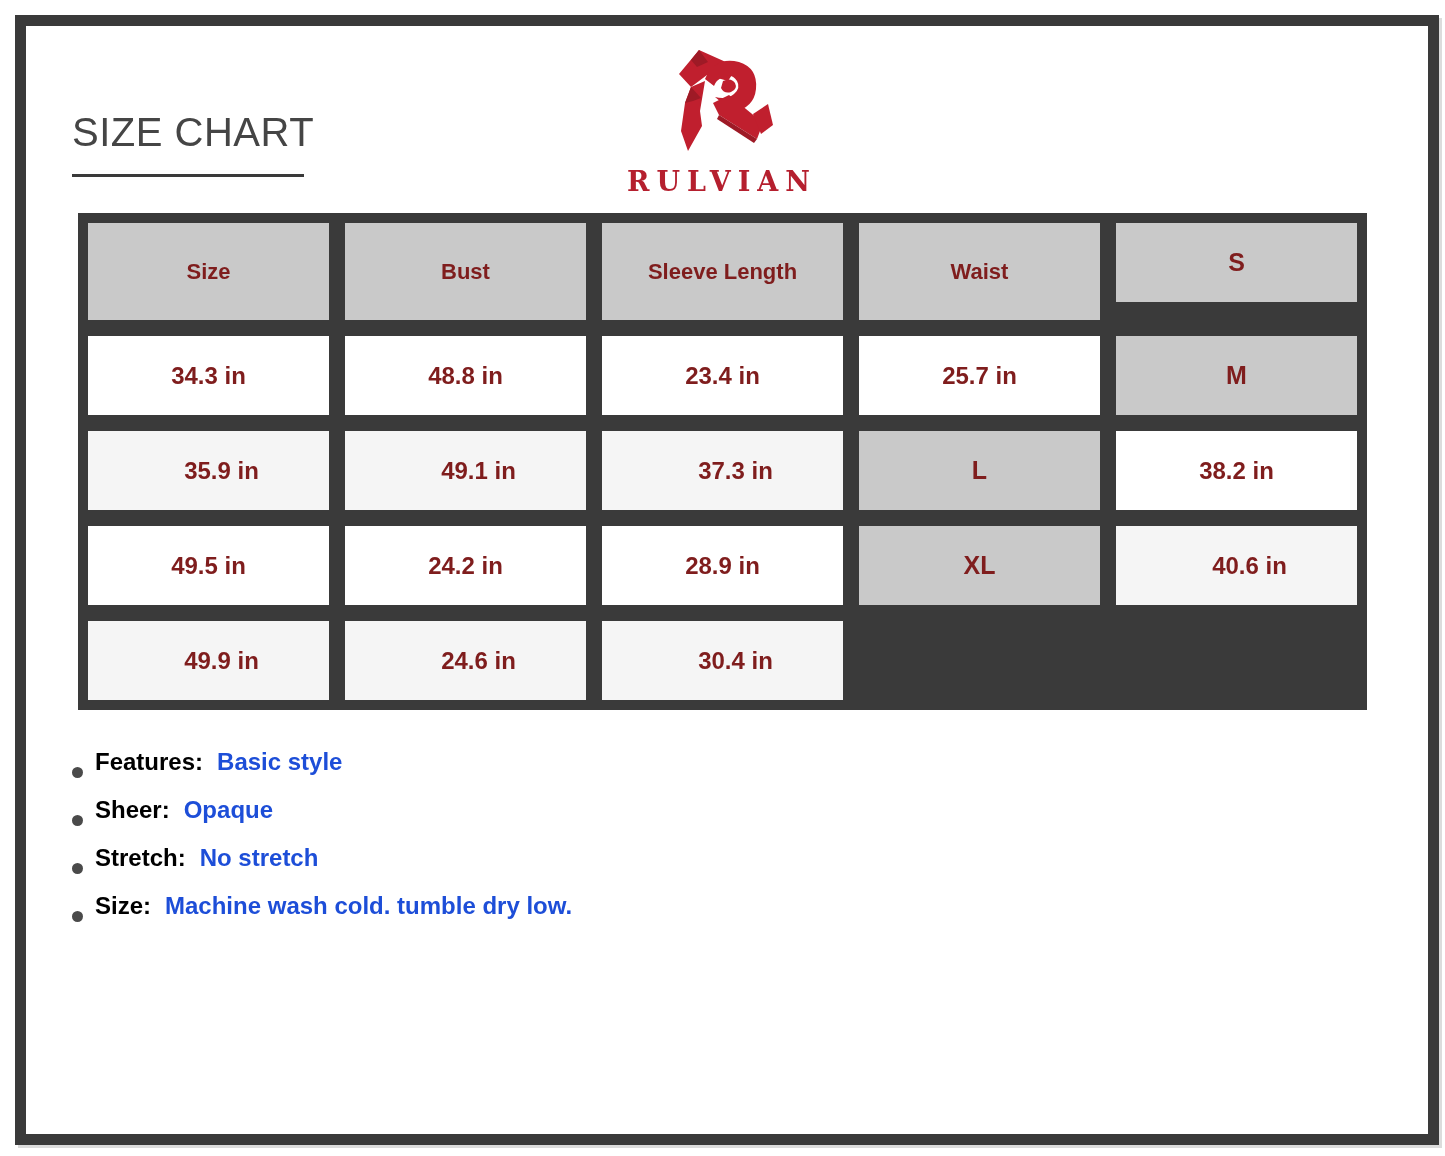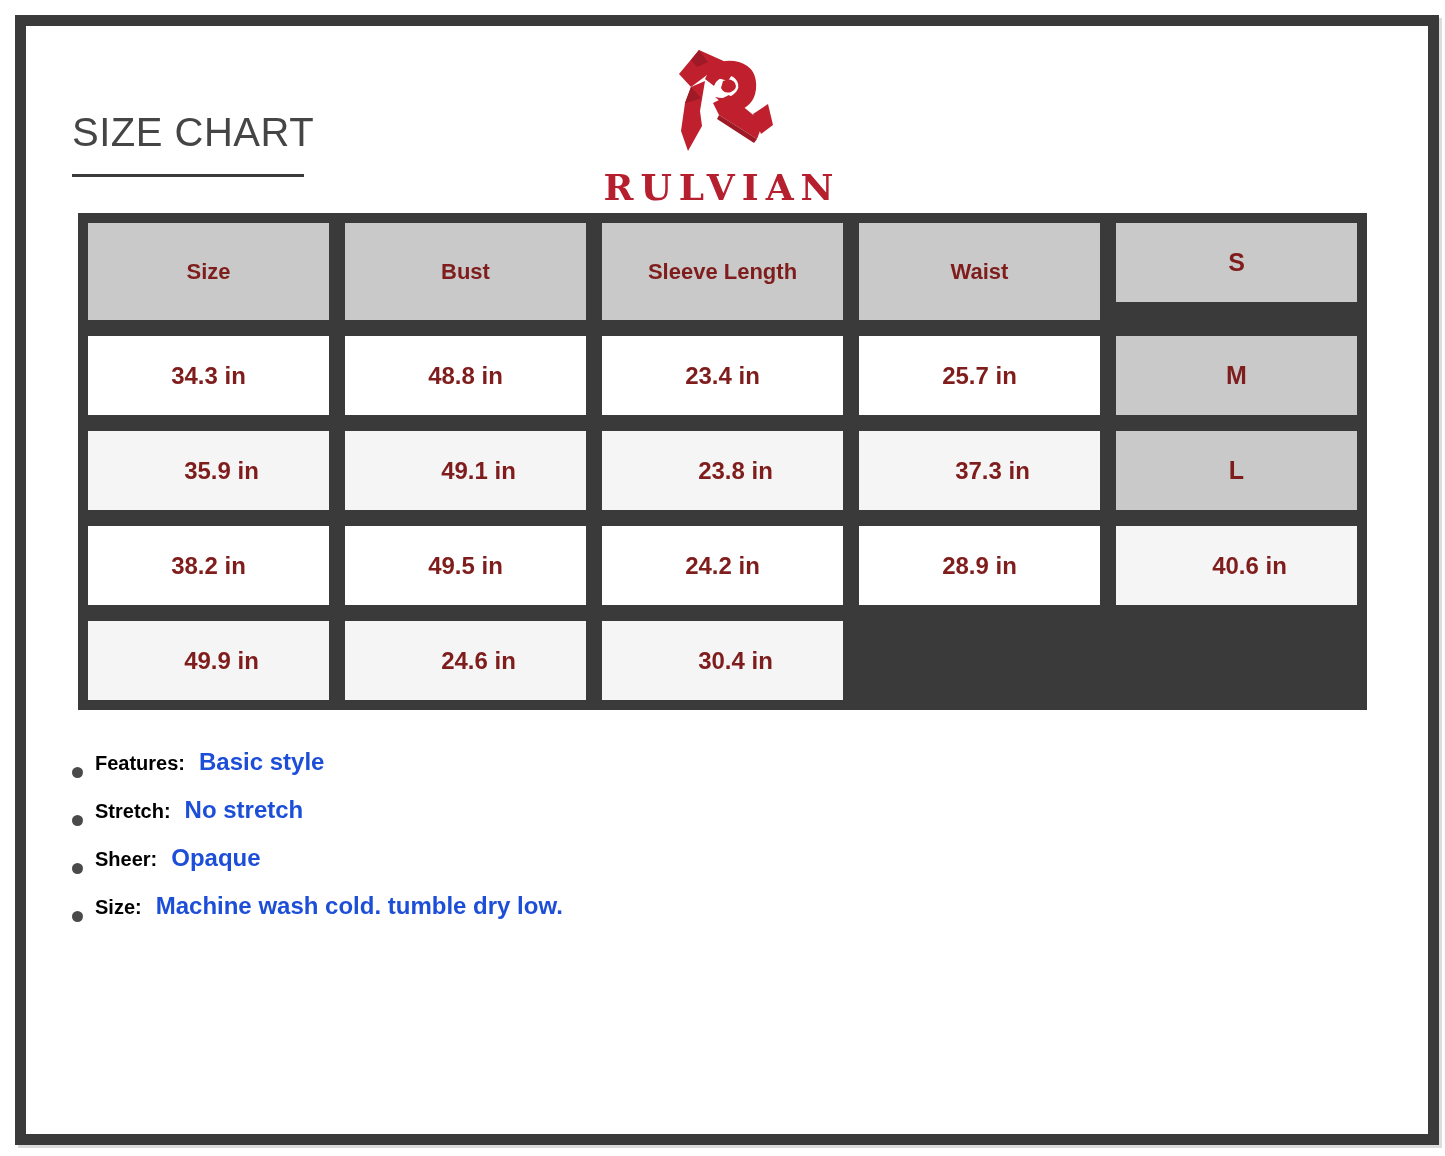--- a/index.html
+++ b/index.html
@@ -37,21 +37,21 @@
     position: absolute;
     left: 572px; top: 48px;
     width: 300px;
     text-align: center;
   }
   .brand-mark { display: block; margin: 0 auto; }
   .brand-name {
     margin-top: 6px;
     font-family: "DejaVu Serif", "Liberation Serif", serif;
     font-weight: 700;
-    font-size: 36px;
+    font-size: 27px;
     letter-spacing: 7px;
     color: #b51f2e;
   }
   .size-table {
     position: absolute;
     left: 78px; top: 213px;
     width: 1269px;
     background: #3a3a3a;
     padding: 10px;
     display: grid;
@@ -82,21 +82,21 @@
   }
   .bullet-dot {
     width: 11px; height: 11px;
     border-radius: 50%;
     background: #4a4a4a;
     align-self: center;
     margin-right: 12px;
     flex: 0 0 auto;
   }
   .detail-label {
-    font-size: 20px;
+    font-size: 24px;
     font-weight: 700;
     color: #000000;
     margin-right: 14px;
     white-space: nowrap;
   }
   .detail-value {
     font-size: 24px;
     font-weight: 700;
     color: #1d4ed8;
     white-space: nowrap;
@@ -152,50 +152,50 @@
 
     <div class="cell scell">S</div>
     <div class="cell dcell">34.3 in</div>
     <div class="cell dcell">48.8 in</div>
     <div class="cell dcell">23.4 in</div>
     <div class="cell dcell">25.7 in</div>
 
     <div class="cell scell">M</div>
     <div class="cell dcell alt">35.9 in</div>
     <div class="cell dcell alt">49.1 in</div>
-    <div class="cell dcell alt">23.8 in</div>
     <div class="cell dcell alt">37.3 in</div>
 
     <div class="cell scell">L</div>
     <div class="cell dcell">38.2 in</div>
     <div class="cell dcell">49.5 in</div>
     <div class="cell dcell">24.2 in</div>
     <div class="cell dcell">28.9 in</div>
 
+    <div class="cell scell">XL</div>
     <div class="cell dcell alt">40.6 in</div>
     <div class="cell dcell alt">49.9 in</div>
     <div class="cell dcell alt">24.6 in</div>
     <div class="cell dcell alt">30.4 in</div>
   </div>
 
   <ul class="details">
     <li class="detail-row">
       <span class="bullet-dot"></span>
       <span class="detail-label">Features:</span>
       <span class="detail-value">Basic style</span>
     </li>
     <li class="detail-row">
       <span class="bullet-dot"></span>
+      <span class="detail-label">Sheer:</span>
+      <span class="detail-value">Opaque</span>
+    </li>
+    <li class="detail-row">
+      <span class="bullet-dot"></span>
       <span class="detail-label">Stretch:</span>
       <span class="detail-value">No stretch</span>
     </li>
     <li class="detail-row">
       <span class="bullet-dot"></span>
-      <span class="detail-label">Sheer:</span>
-      <span class="detail-value">Opaque</span>
-    </li>
-    <li class="detail-row">
-      <span class="bullet-dot"></span>
       <span class="detail-label">Size:</span>
       <span class="detail-value">Machine wash cold. tumble dry low.</span>
     </li>
   </ul>
 </div>
 
 </body></html>

